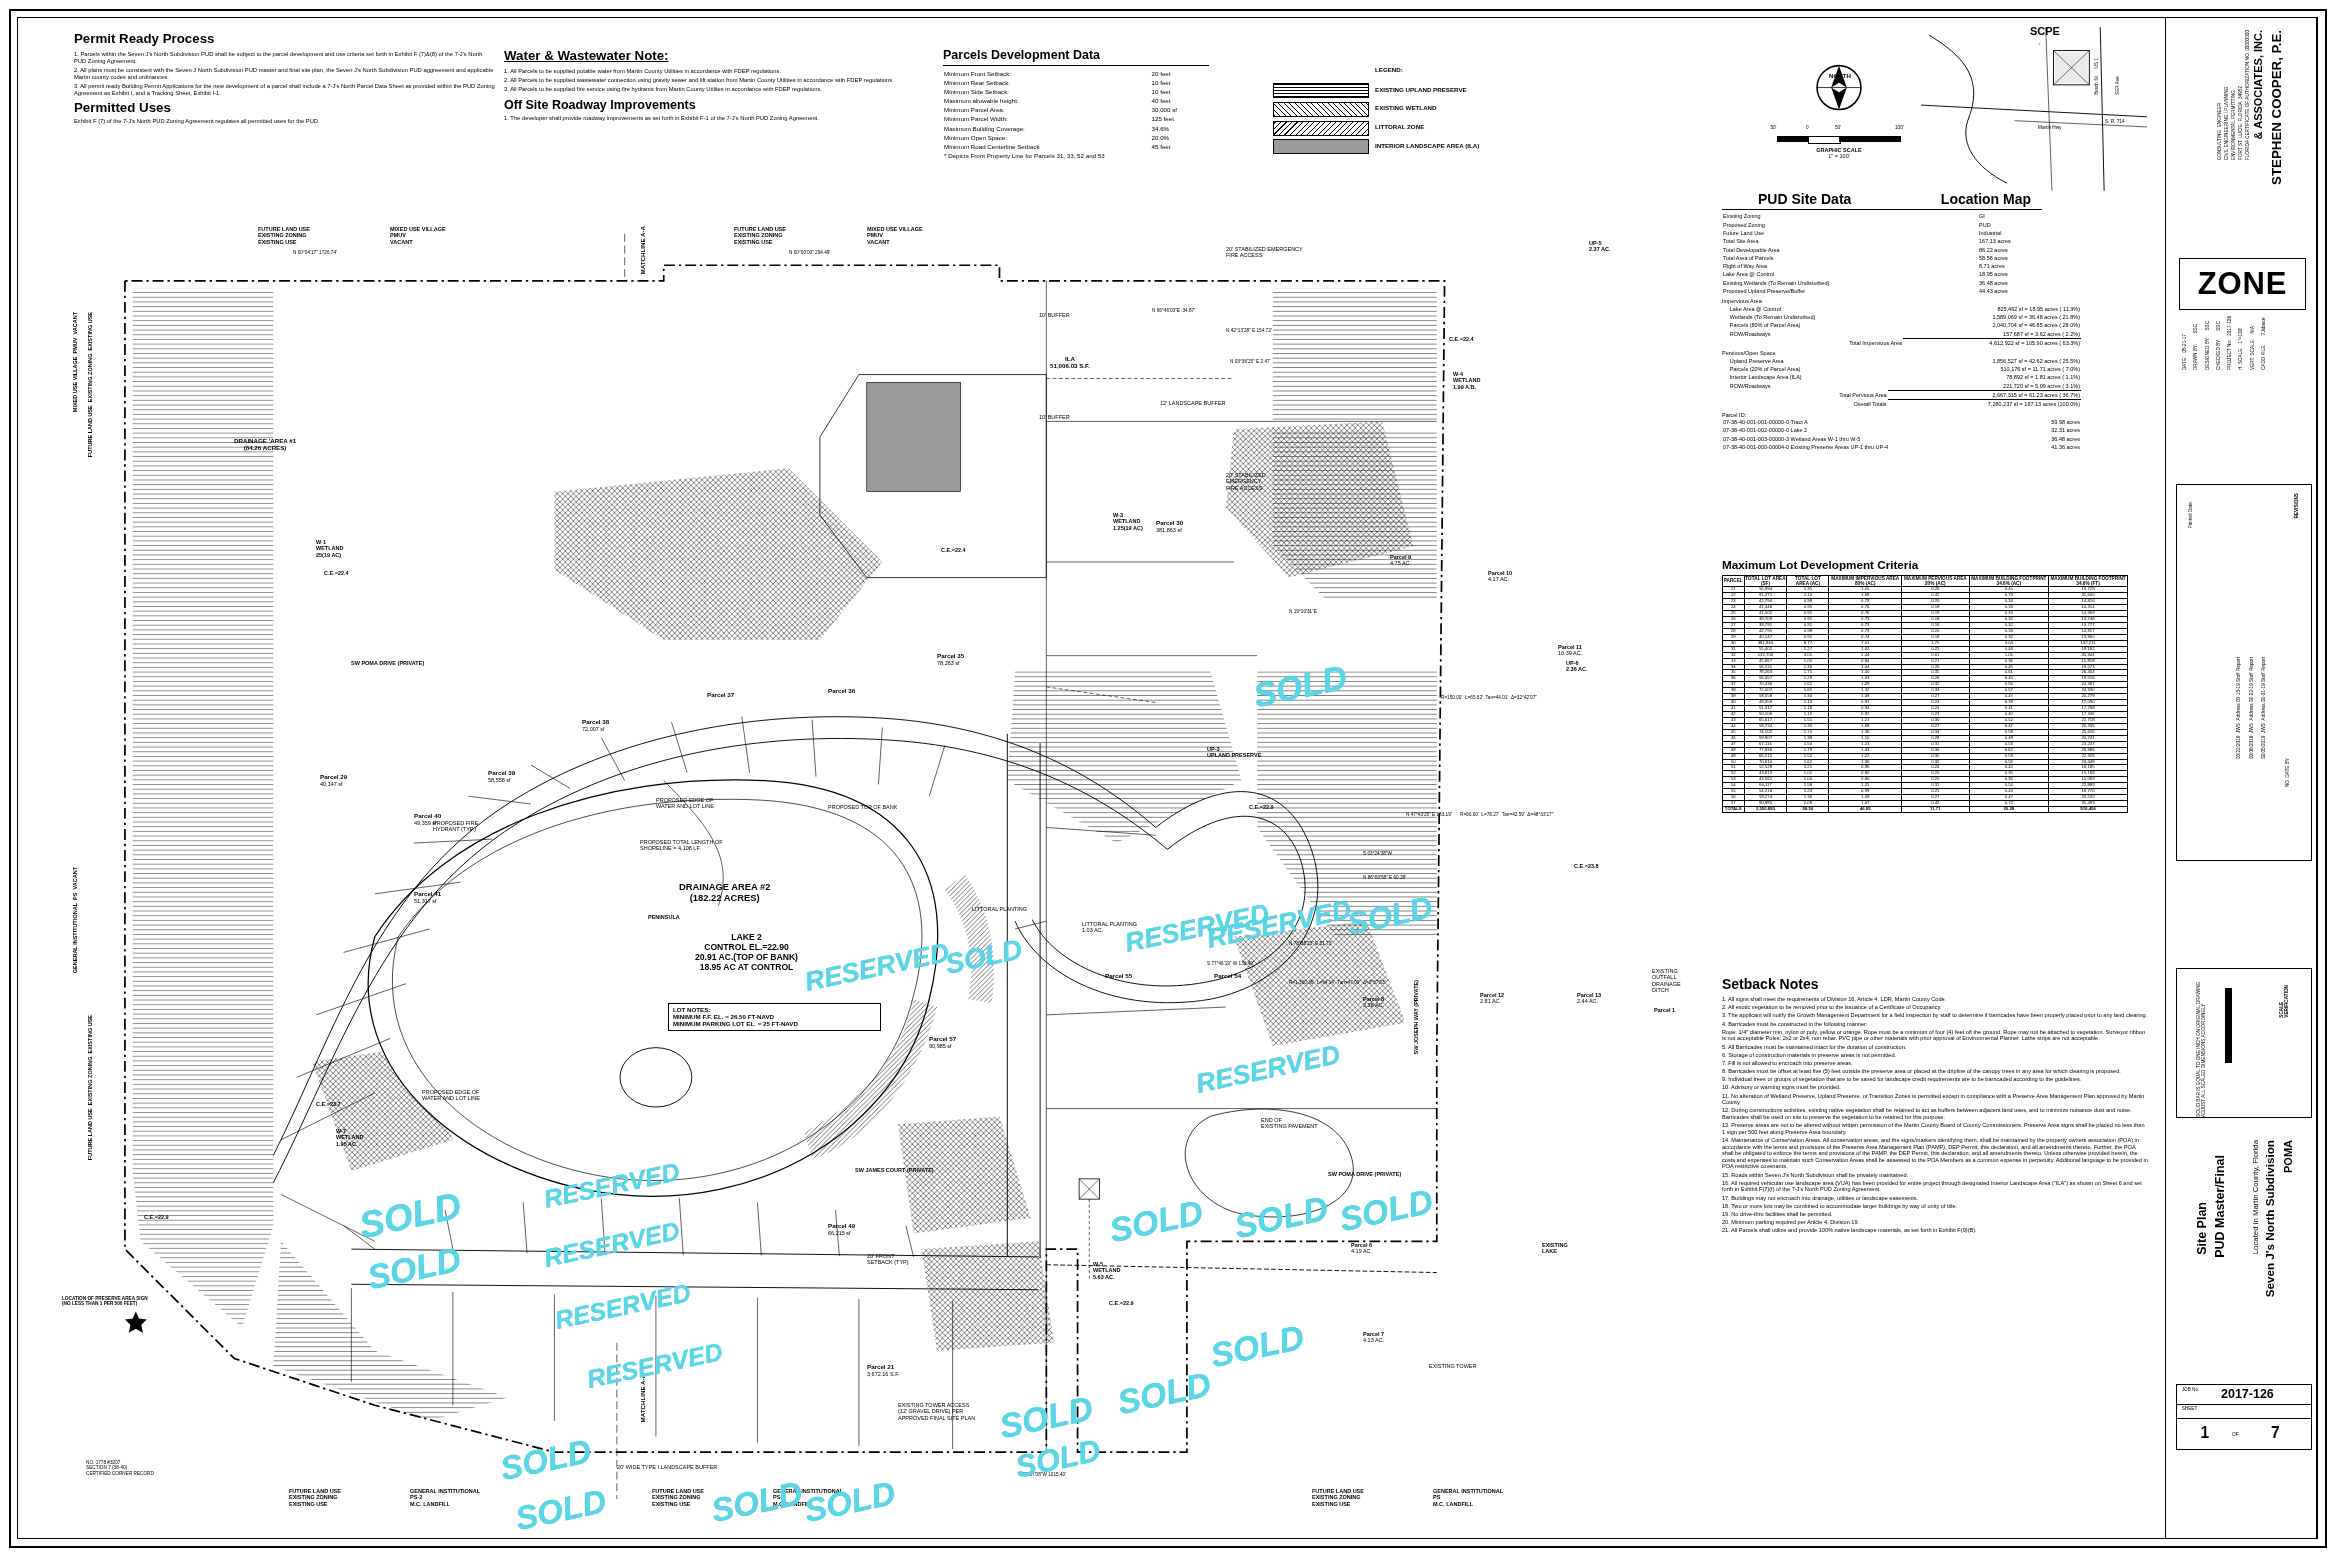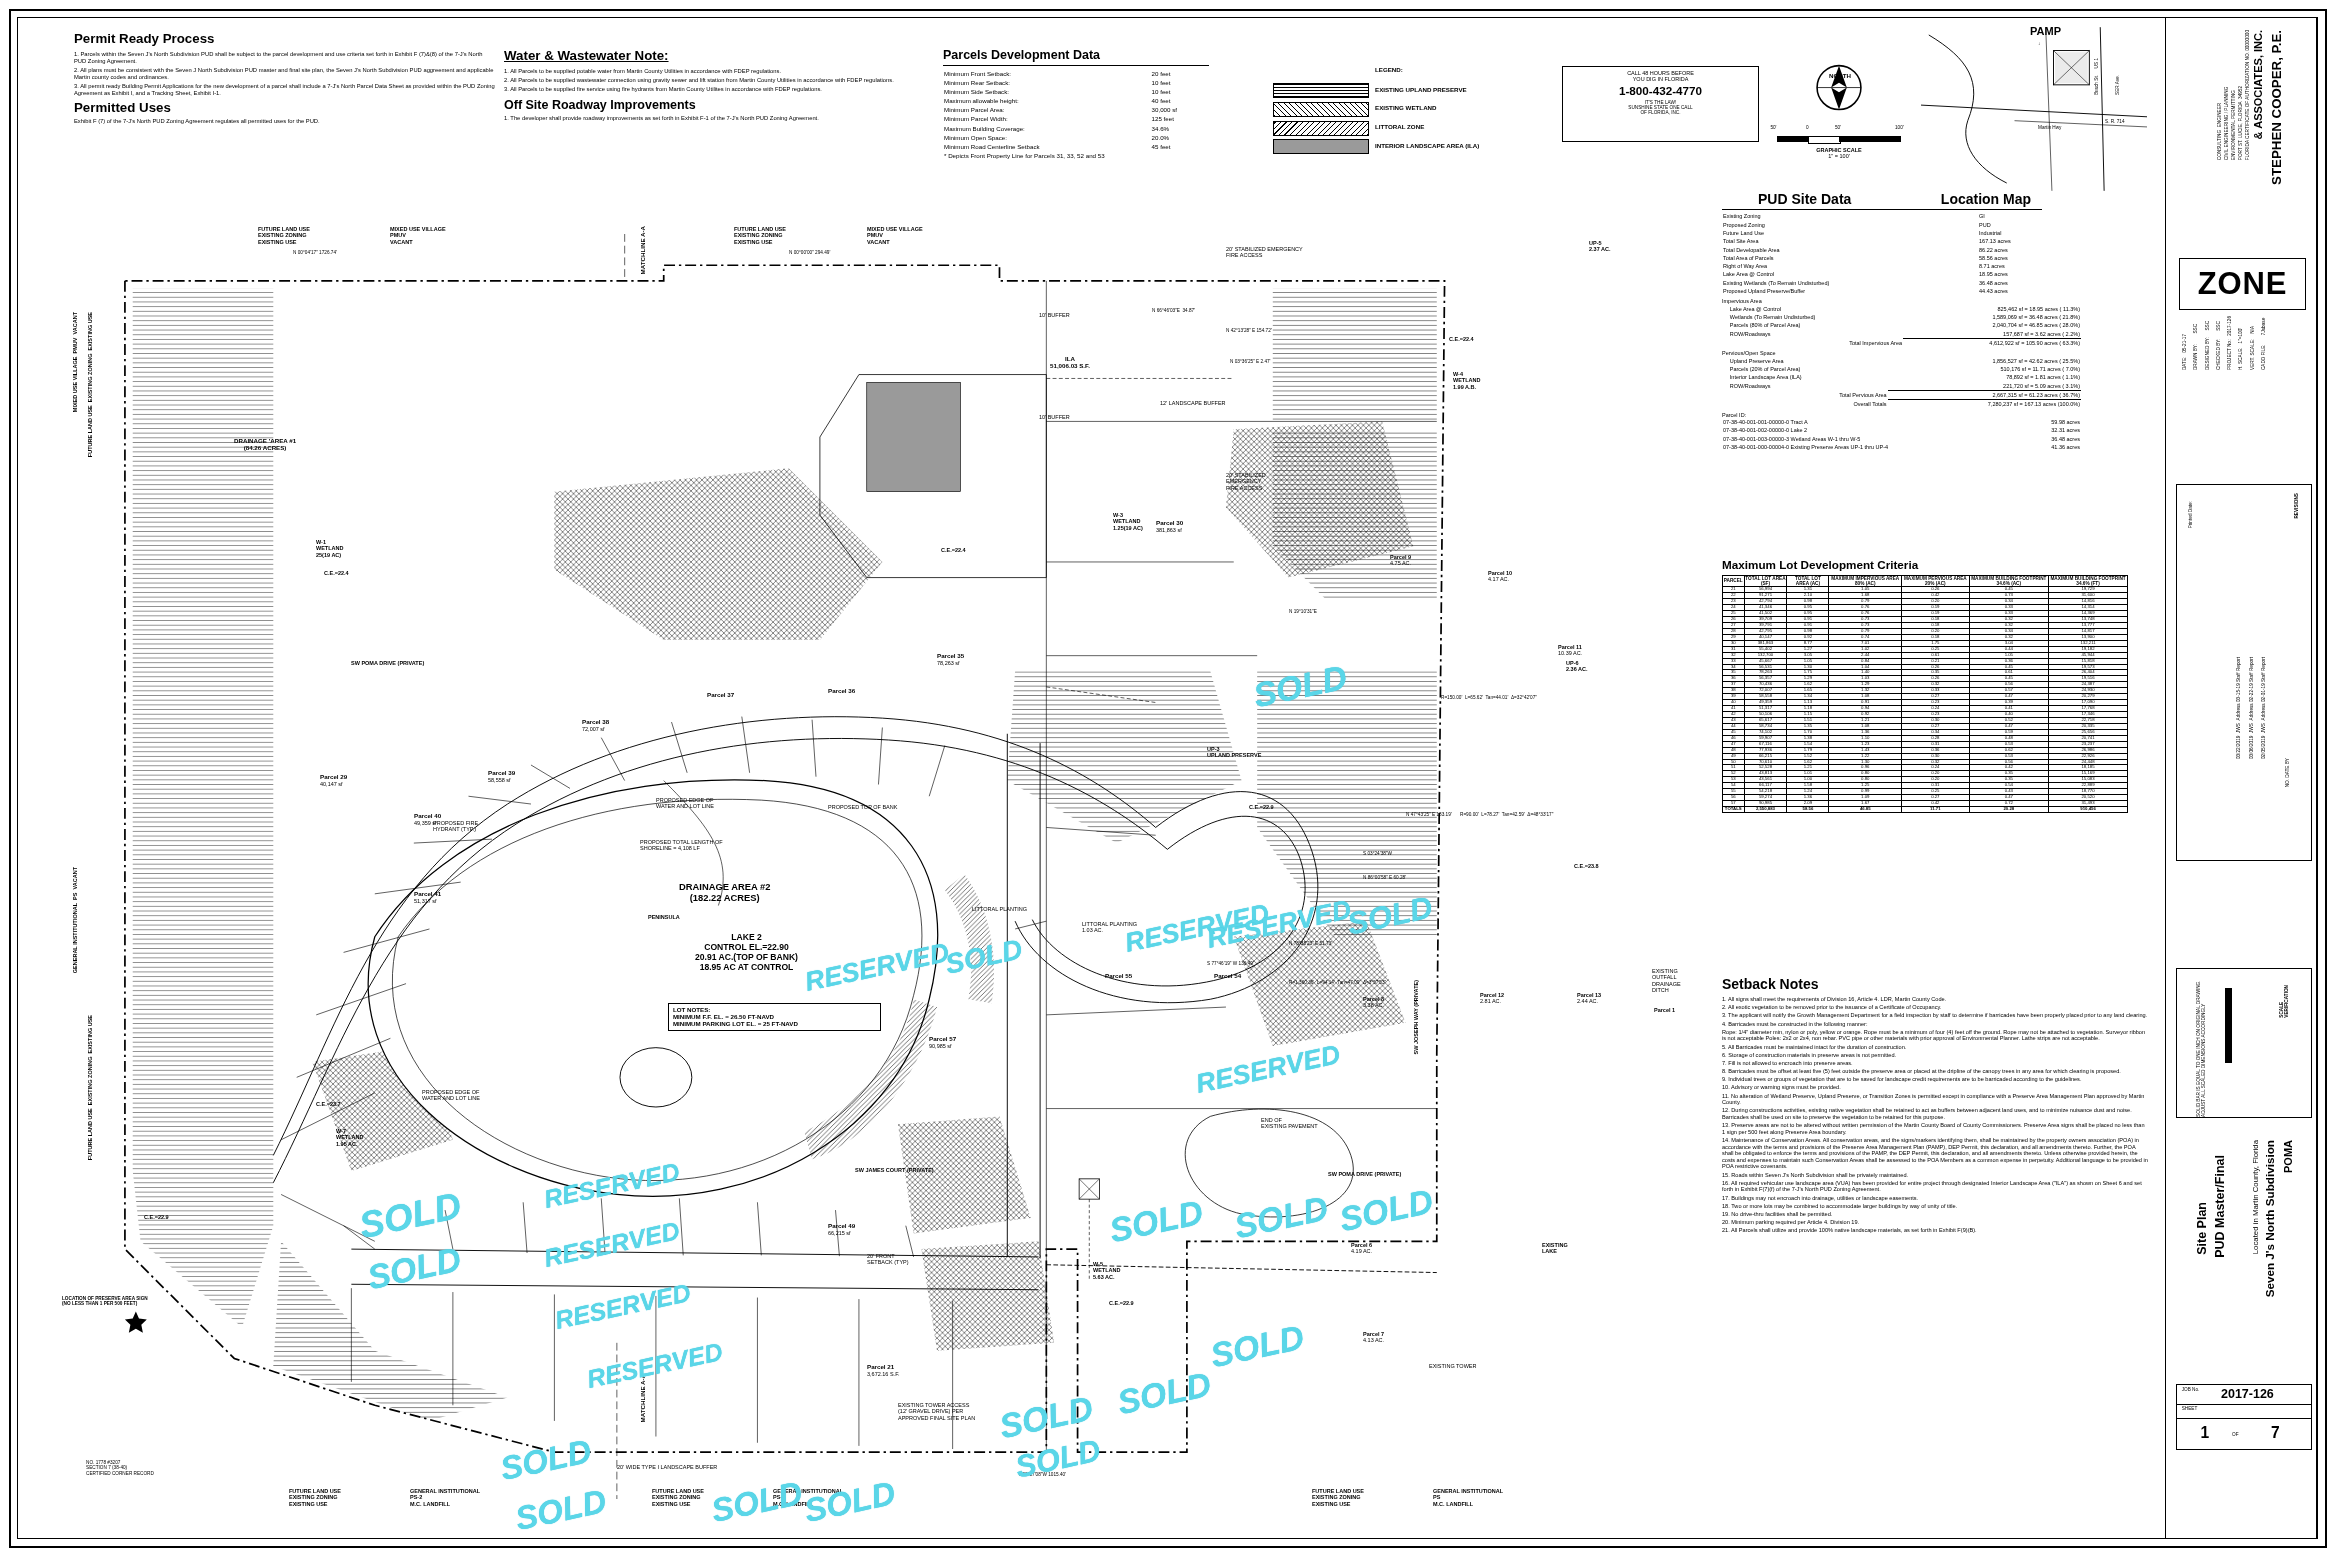--- a/index.html
+++ b/index.html
@@ -108,28 +108,20 @@
     <div style="position:absolute;left:0px;top:17px;width:94px;height:12.5px;border:0.8px solid #000;background:repeating-linear-gradient(0deg,#000 0 0.8px,#fff 0.8px 3.1px);"></div>
     <div class="xs b" style="position:absolute;left:102px;top:19.5px;">EXISTING UPLAND PRESERVE</div>
     <div style="position:absolute;left:0px;top:36px;width:94px;height:12.5px;border:0.8px solid #000;background:repeating-linear-gradient(45deg,#000 0 0.8px,#fff 0.8px 3.9px),repeating-linear-gradient(-45deg,#000 0 0.8px,#fff 0.8px 3.9px);"></div>
     <div class="xs b" style="position:absolute;left:102px;top:38px;">EXISTING WETLAND</div>
     <div style="position:absolute;left:0px;top:55px;width:94px;height:12.5px;border:0.8px solid #000;background:repeating-linear-gradient(-45deg,#000 0 0.9px,#fff 0.9px 3.9px);"></div>
     <div class="xs b" style="position:absolute;left:102px;top:57px;">LITTORAL ZONE</div>
     <div style="position:absolute;left:0px;top:73px;width:94px;height:12.5px;border:0.8px solid #000;background:#9a9a9a;"></div>
     <div class="xs b" style="position:absolute;left:102px;top:76px;">INTERIOR LANDSCAPE AREA (ILA)</div>
   </div>
 
-  <div style="position:absolute;left:1562px;top:66px;width:195px;height:74px;border:0.8px solid #000;text-align:center;">
-    <div class="xxs" style="margin-top:3.1px;">CALL 48 HOURS BEFORE</div>
-    <div class="xxs">YOU DIG IN FLORIDA</div>
-    <div class="b" style="font-size:11.7px;margin-top:2.3px;">1-800-432-4770</div>
-    <div class="tiny" style="margin-top:3.1px;">IT'S THE LAW!</div>
-    <div class="tiny">SUNSHINE STATE ONE CALL</div>
-    <div class="tiny">OF FLORIDA, INC.</div>
-  </div>
 
   <div style="position:absolute;left:1788px;top:39px;width:102px;height:94px;">
     <svg width="102" height="94" viewBox="0 0 130 120">
       <circle cx="65" cy="62" r="28" fill="none" stroke="#000" stroke-width="2"></circle>
       <path d="M65 34 L75 62 L65 56 L55 62 Z" fill="#000"></path>
       <path d="M65 90 L55 62 L65 68 L75 62 Z" fill="#000"></path>
       <line x1="37" y1="62" x2="93" y2="62" stroke="#000" stroke-width="1"></line>
     </svg>
     <div class="b xs" style="position:absolute;left:41px;top:33px;">NORTH</div>
   </div>
@@ -152,21 +144,21 @@
     <svg width="226" height="164" viewBox="0 0 290 210">
       <path d="M10 10 C60 40, 80 70, 60 120 C50 150, 70 180, 110 200" fill="none" stroke="#000" stroke-width="1.2"></path>
       <path d="M0 100 L290 115" stroke="#000" stroke-width="1.2" fill="none"></path>
       <path d="M230 0 L235 210" stroke="#000" stroke-width="1.2" fill="none"></path>
       <path d="M160 0 L168 210" stroke="#000" stroke-width="0.8" fill="none"></path>
       <rect x="170" y="30" width="46" height="44" fill="none" stroke="#000" stroke-width="1.2"></rect>
       <path d="M170 30 L216 74 M216 30 L170 74" stroke="#000" stroke-width="0.7"></path>
       <rect x="172" y="32" width="42" height="40" fill="#000" opacity="0.08"></rect>
       <path d="M120 120 L290 128" stroke="#000" stroke-width="0.8"></path>
     </svg>
-    <div class="b" style="position:absolute;left:109px;top:-1.6px;font-size:11px;">PAMP</div>
+    <div class="b" style="position:absolute;left:109px;top:-1.6px;font-size:11px;">SCPE</div>
     <div class="tiny" style="position:absolute;left:117px;top:14px;">↓</div>
     <div class="tiny vert" style="position:absolute;left:173px;top:31px;">US 1</div>
     <div class="tiny" style="position:absolute;left:117px;top:98px;">Martin Hwy</div>
     <div class="tiny" style="position:absolute;left:184px;top:92px;">S. R. 714</div>
     <div class="tiny vert" style="position:absolute;left:173px;top:48px;">Busch St.</div>
     <div class="tiny vert" style="position:absolute;left:194px;top:48px;">SER Ave.</div>
   </div>
 
   <div class="txt" style="left:1722px;top:191px;width:437px;">
     <div class="ttl" style="font-size:14px;display:inline-block;margin-left:36px;">PUD Site Data</div>

